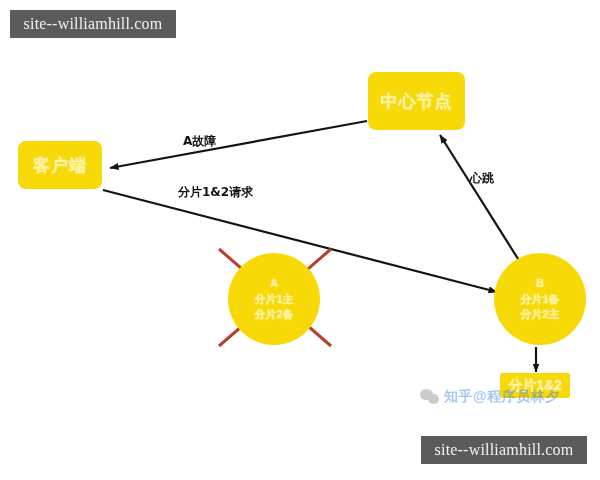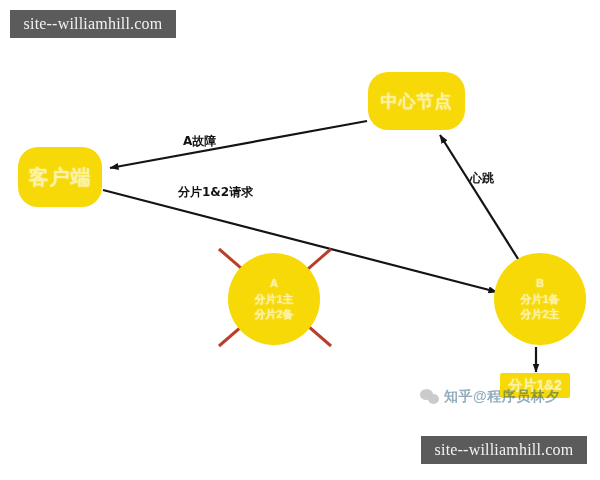--- a/index.html
+++ b/index.html
@@ -57,27 +57,27 @@
     color: #fdf3a6;
     display: flex;
     flex-direction: column;
     align-items: center;
     justify-content: center;
     text-align: center;
     font-weight: 700;
     text-shadow: 0 0 2px rgba(255,255,255,0.55);
     box-sizing: border-box;
   }
-  .node.rect { border-radius: 20px; }
+  .node.rect { border-radius: 8px; }
   .node.circle { border-radius: 50%; }
 
   #node-client {
-    left: 18px; top: 147px;
-    width: 84px; height: 60px;
-    font-size: 20px;
+    left: 18px; top: 141px;
+    width: 84px; height: 48px;
+    font-size: 17px;
     letter-spacing: 1px;
   }
   #node-center {
     left: 368px; top: 72px;
     width: 97px; height: 58px;
     font-size: 17px;
     letter-spacing: 1px;
   }
   #node-a {
     left: 228px; top: 253px;
@@ -130,21 +130,21 @@
   #wechat-mark .wc-glyph .b2 {
     position: absolute;
     background: #8d8d8d;
     border-radius: 50%;
   }
   #wechat-mark .wc-glyph .b1 { left: 0; top: 2px; width: 13px; height: 11px; }
   #wechat-mark .wc-glyph .b2 { left: 8px; top: 7px; width: 11px; height: 10px; }
   #wechat-mark .wc-text {
     font-size: 14px;
     font-weight: 700;
-    color: #0c4a6e;
+    color: #3b82f6;
     white-space: nowrap;
     letter-spacing: 0.5px;
   }
 </style>
 </head>
 <body>
 
 <div id="canvas">
 
   <svg id="wires" viewBox="0 0 600 480">

